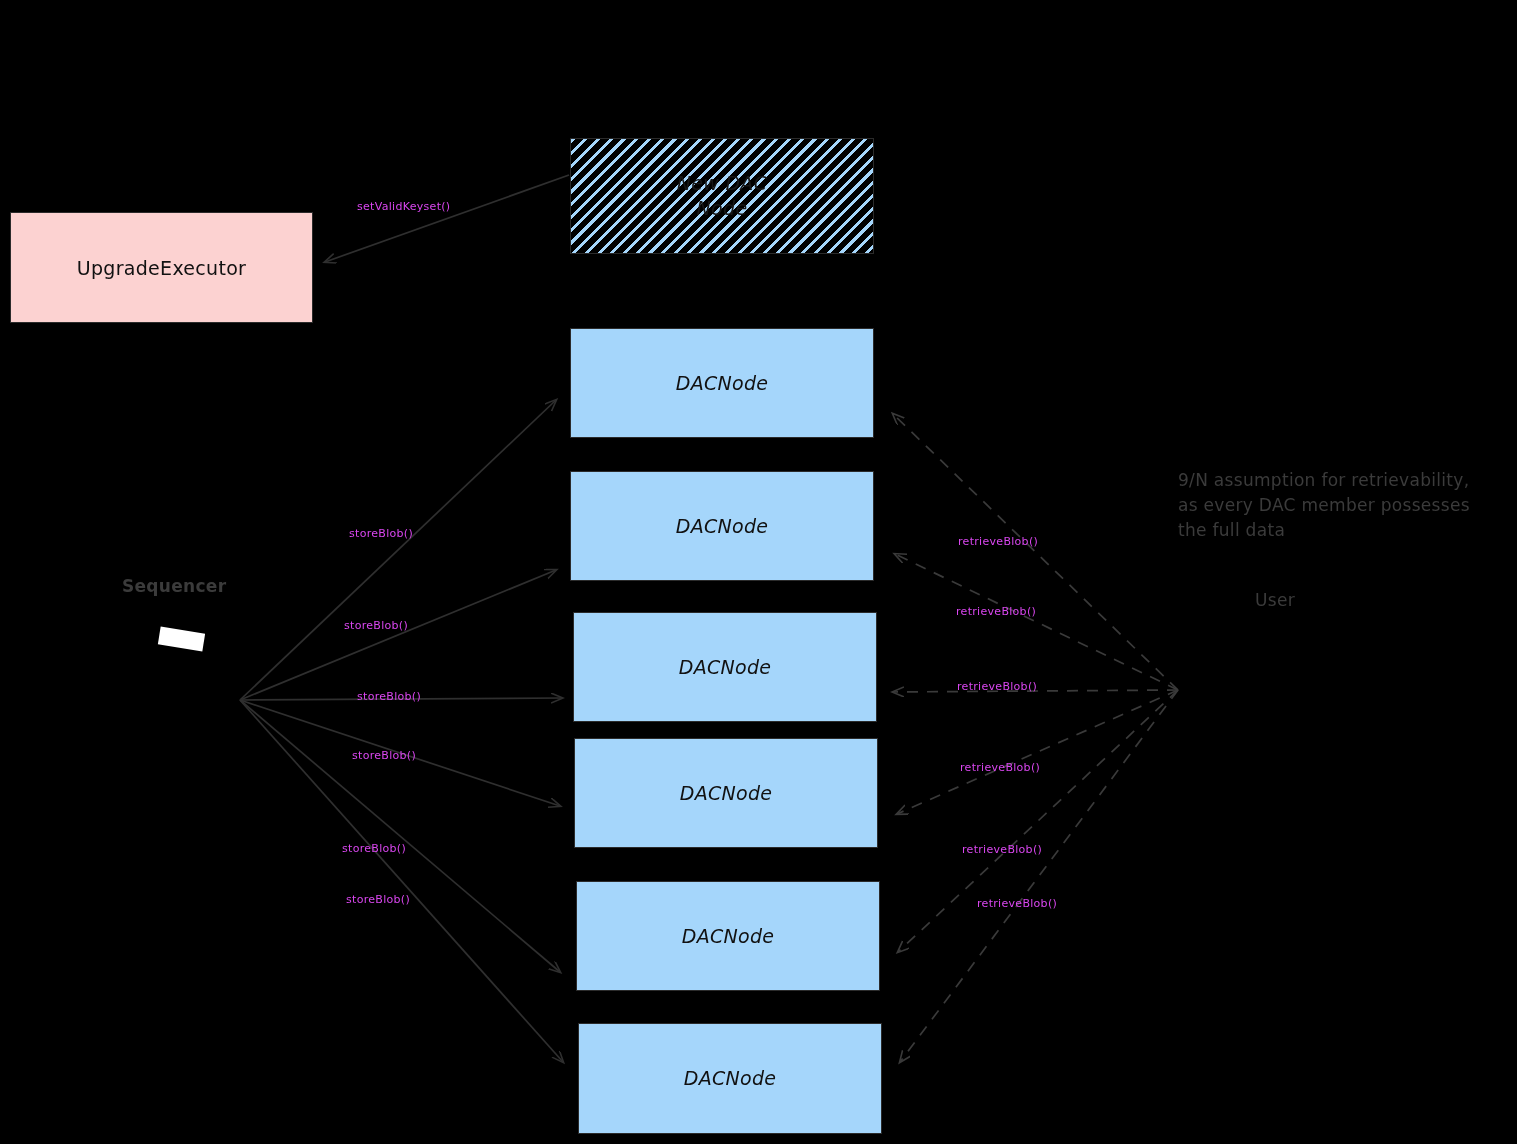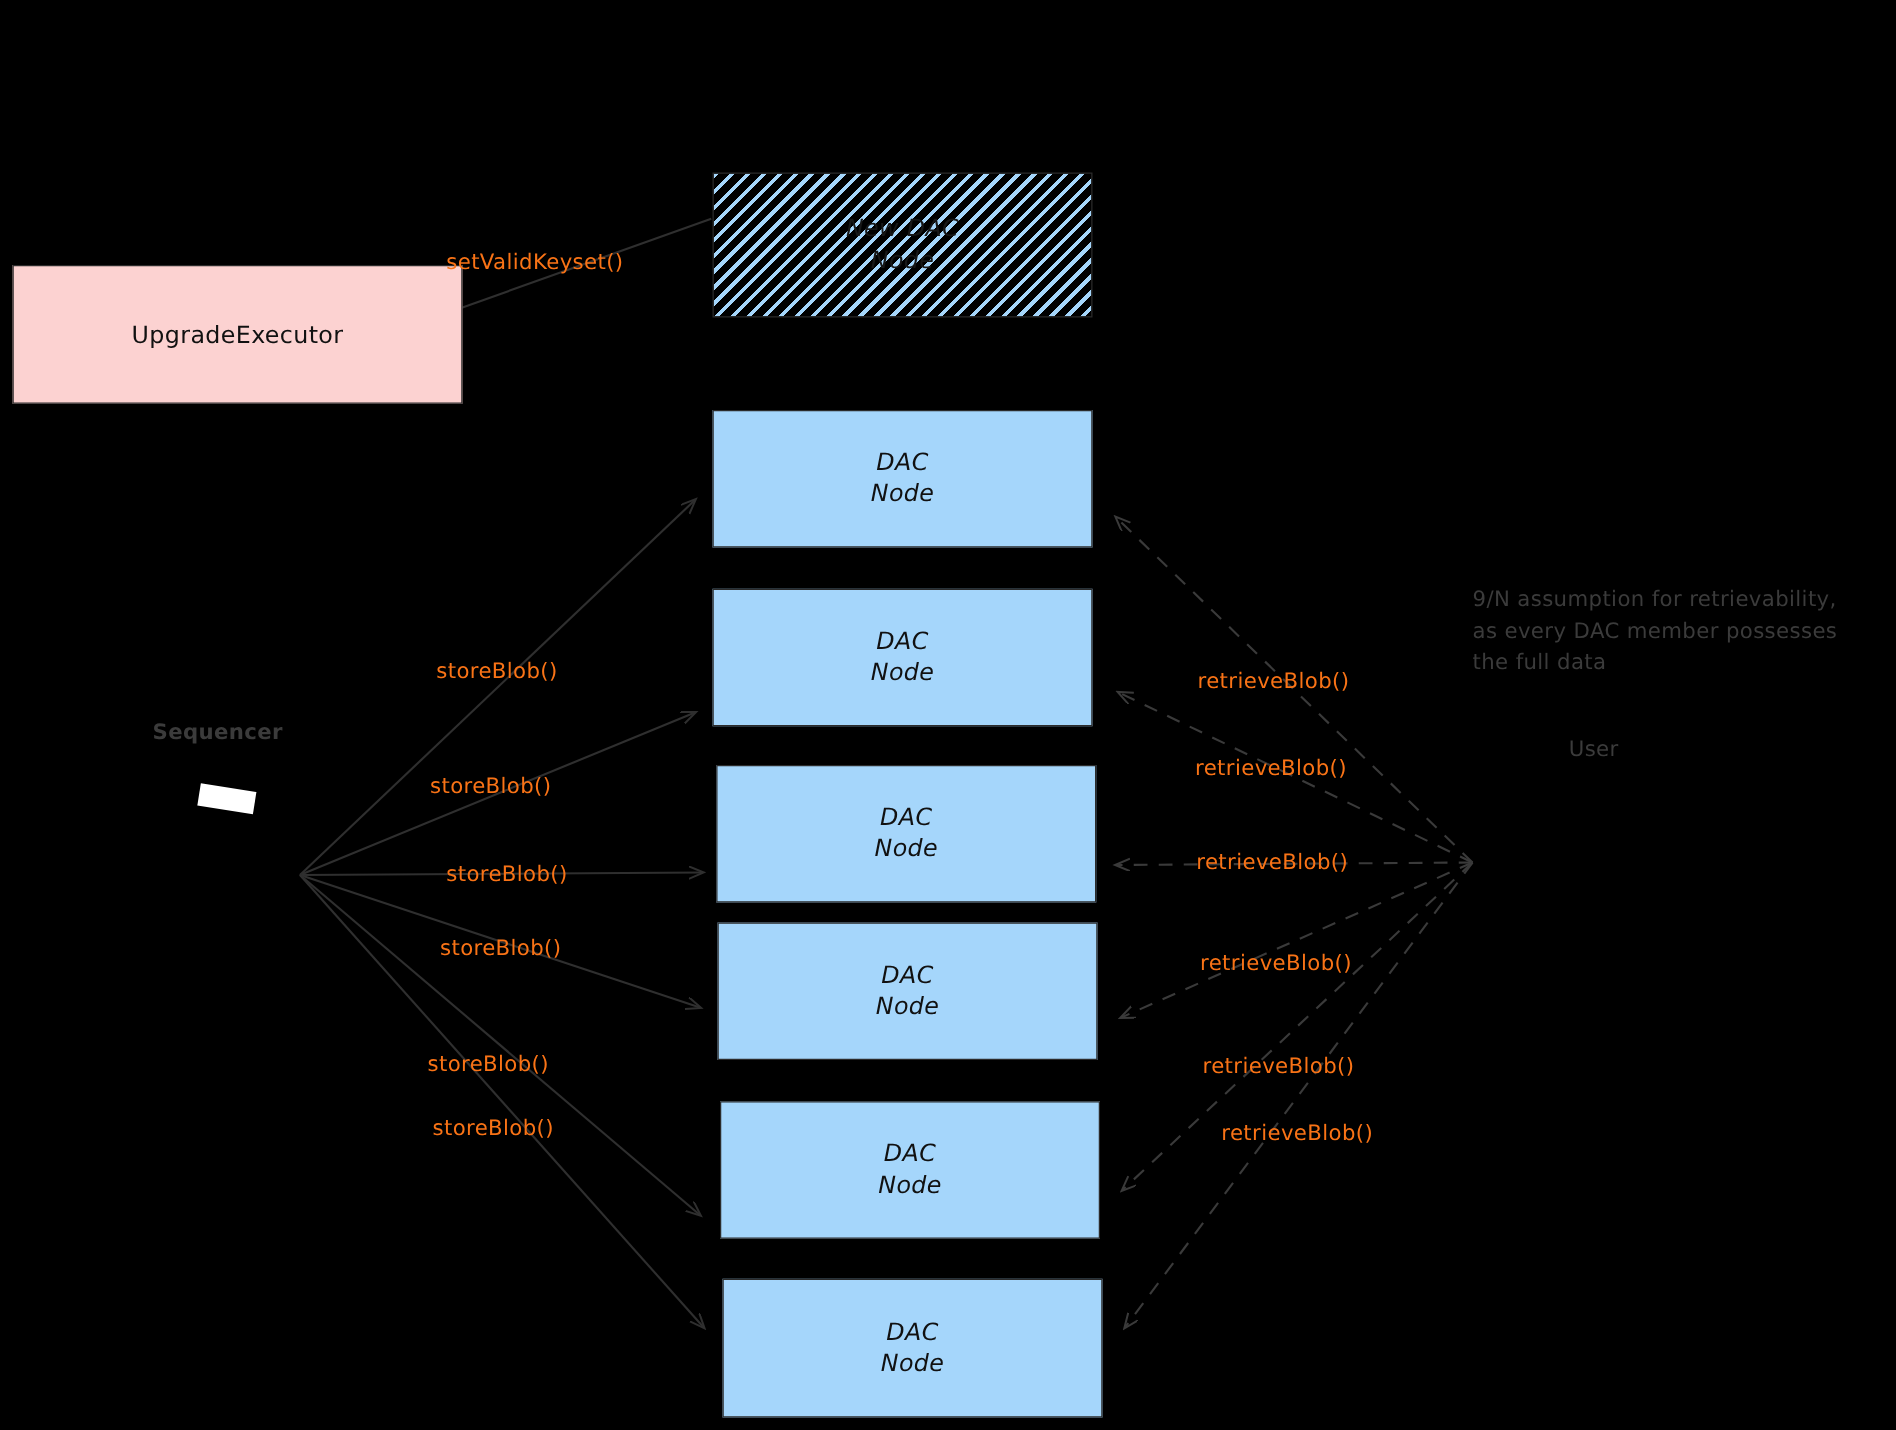--- a/index.html
+++ b/index.html
@@ -22,21 +22,21 @@
     width: 1517px;
     height: 1144px;
     pointer-events: none;
   }
   .node-box {
     position: absolute;
     background: #a5d6fb;
     border: 1.6px solid #2b2b2b;
     box-sizing: border-box;
     display: flex;
-    flex-direction: column;
+    flex-direction: row;
     align-items: center;
     justify-content: center;
     color: #111111;
     font-size: 19px;
     line-height: 25px;
     font-style: italic;
     letter-spacing: 0.3px;
   }
   .node-box .ln { display: block; text-align: center; }
   .upgrade-box {
@@ -76,22 +76,22 @@
   .note {
     position: absolute;
     color: #3b3b3b;
     font-size: 17px;
     line-height: 25px;
     white-space: pre-line;
     letter-spacing: 0.3px;
   }
   .edge-label {
     position: absolute;
-    color: #f97316;
-    font-size: 17px;
+    color: #d946ef;
+    font-size: 11px;
     letter-spacing: 0.3px;
     white-space: nowrap;
     text-align: center;
   }
   .actor-label {
     position: absolute;
     color: #3b3b3b;
     font-size: 17px;
     letter-spacing: 0.3px;
     white-space: nowrap;
@@ -139,21 +139,21 @@
       <path d="M1178,690 L900,1062" fill="none" stroke="#3a3a3a" stroke-width="1.7" stroke-dasharray="11 9" marker-end="url(#ahd)"></path>
     </g>
   </svg>
 
 
   <div class="hatch-box" style="left:570px; top:115px; width:304px; height:116px;margin-top:23px;">
     <span class="ln">New DAC</span>
     <span class="ln">Node</span>
   </div>
 
-  <div class="upgrade-box" style="left:10px; top:212px; width:360px; height:111px;">
+  <div class="upgrade-box" style="left:10px; top:212px; width:303px; height:111px;">
     <span>UpgradeExecutor</span>
   </div>
 
   <div class="edge-label" style="left:357px; top:200px;">setValidKeyset()</div>
 
   <div class="node-box" style="left:570px; top:328px; width:304px; height:110px;">
     <span class="ln">DAC</span>
     <span class="ln">Node</span>
   </div>
 

